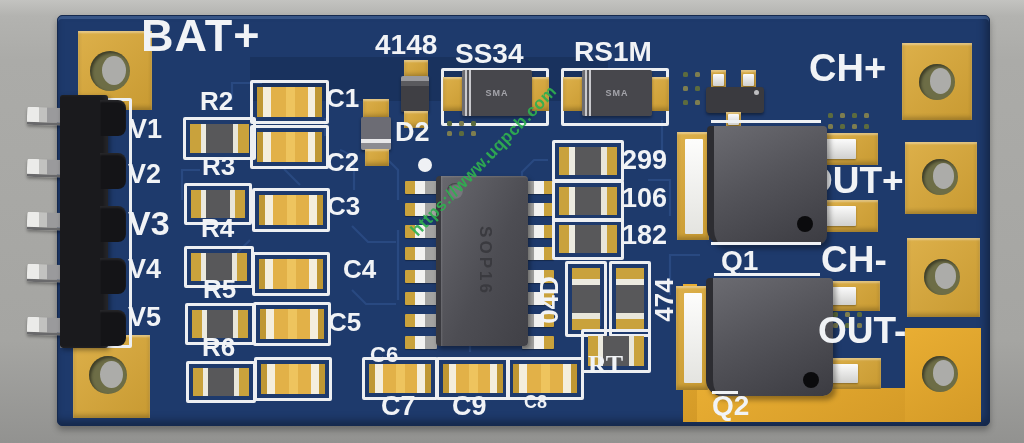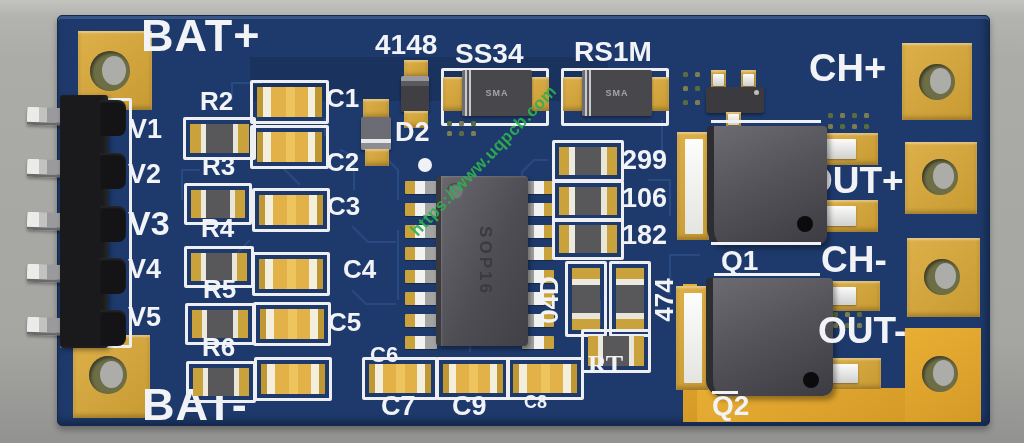--- a/index.html
+++ b/index.html
@@ -98,21 +98,20 @@
   <div class="hole" style="left:922px;top:159px;width:36px;height:36px;"></div>
   <div class="goldpad" style="left:907px;top:238px;width:73px;height:79px;"></div>
   <div class="hole" style="left:924px;top:259px;width:36px;height:36px;"></div>
 
   <div class="pour" style="left:683px;top:388px;width:228px;height:34px;"></div>
   <div class="pour" style="left:905px;top:328px;width:76px;height:94px;"></div>
   <div class="pour" style="left:683px;top:284px;width:14px;height:138px;"></div>
   <div class="hole" style="left:922px;top:356px;width:36px;height:36px;"></div>
 
   <div class="silk" style="left:141px;top:13px;font-size:45px;letter-spacing:1px;">BAT+</div>
-  <div class="silk" style="left:142px;top:382px;font-size:45px;letter-spacing:1px;">BAT-</div>
   <div class="silk" style="left:809px;top:49px;font-size:38px;">CH+</div>
   <div class="silk" style="left:804px;top:162px;font-size:37px;">OUT+</div>
   <div class="silk" style="left:821px;top:241px;font-size:37px;">CH-</div>
   <div class="silk" style="left:818px;top:312px;font-size:37px;z-index:6;">OUT-</div>
 
   <div class="outline" style="left:60px;top:98px;width:66px;height:244px;"></div>
   <div class="conn-pin" style="top:108px;"></div>
   <div class="conn-pin" style="top:160px;"></div>
   <div class="conn-pin" style="top:213px;"></div>
   <div class="conn-pin" style="top:265px;"></div>

